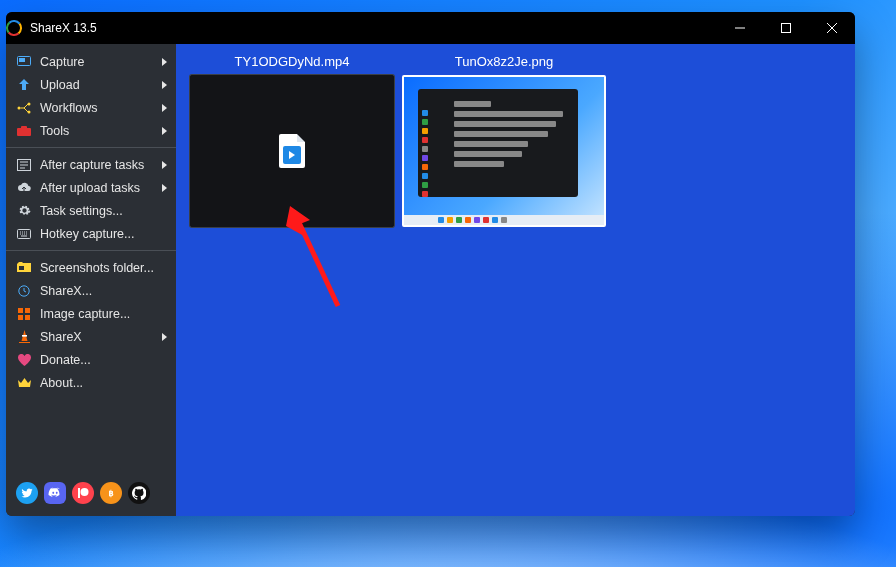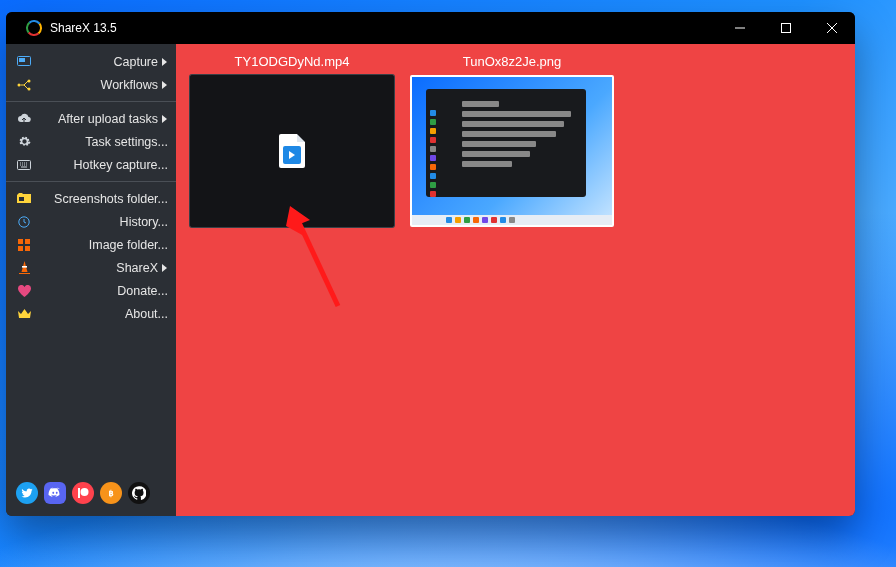--- a/index.html
+++ b/index.html
@@ -25,21 +25,21 @@
     display: flex;
     flex-direction: column;
     overflow: hidden;
   }
   .titlebar {
     height: 32px;
     background: #000;
     display: flex; align-items: center;
     color: #fff;
     font-size: 12px;
-    padding-left: 20px;
+    padding-left: 0;
     user-select: none;
   }
   .titlebar .app-icon {
     width: 16px; height: 16px; margin-right: 8px;
     display: inline-flex; align-items: center; justify-content: center;
   }
   .titlebar .spacer { flex: 1; }
   .titlebar .win-btn {
     width: 46px; height: 32px;
     display: flex; align-items: center; justify-content: center;
@@ -48,21 +48,20 @@
 
   .body-area { flex: 1; display: flex; min-height: 0; }
 
   .sidebar {
     width: 170px;
     background: #2b2f35;
     display: flex; flex-direction: column;
     padding-top: 6px;
     color: #e6e6e6;
     font-size: 12.5px;
-    text-align: right;
   }
   .menu-item {
     display: flex; align-items: center;
     height: 23px;
     padding: 0 8px 0 10px;
     cursor: default;
     position: relative;
   }
   .menu-item .mi-icon {
     width: 16px; height: 16px; margin-right: 8px;
@@ -103,24 +102,24 @@
     color: #fff;
   }
   .sb-twitter { background: #1da1f2; }
   .sb-discord { background: #5865f2; border-radius: 6px; }
   .sb-patreon { background: #ff424d; }
   .sb-bitcoin { background: #f7931a; }
   .sb-github  { background: #111; }
 
   .content {
     flex: 1;
-    background: #ef4444;
+    background: #1d4ed8;
     padding: 10px 14px;
     display: flex; align-items: flex-start;
-    gap: 16px;
+    gap: 8px;
     position: relative;
   }
   .thumb-col {
     display: flex; flex-direction: column; align-items: center;
   }
   .thumb-name {
     color: #fff; font-size: 13px;
     margin-bottom: 6px;
     white-space: nowrap;
   }
@@ -226,31 +225,60 @@
               <svg width="14" height="12" viewBox="0 0 14 12">
                 <rect x="0.5" y="0.5" width="13" height="9" rx="1" fill="none" stroke="#4dabf7"></rect>
                 <rect x="2" y="2" width="6" height="4" fill="#4dabf7"></rect>
               </svg>
             </span>
             <span class="mi-label">Capture</span>
             <span class="mi-caret"></span>
           </div>
           <div class="menu-item">
             <span class="mi-icon">
+              <svg width="12" height="14" viewBox="0 0 12 14">
+                <path d="M6 1l5 5H8v6H4V6H1z" fill="#4dabf7"></path>
+              </svg>
+            </span>
+            <span class="mi-label">Upload</span>
+            <span class="mi-caret"></span>
+          </div>
+          <div class="menu-item">
+            <span class="mi-icon">
               <svg width="14" height="12" viewBox="0 0 14 12">
                 <circle cx="2" cy="6" r="1.5" fill="#ffd43b"></circle>
                 <circle cx="12" cy="2" r="1.5" fill="#ffd43b"></circle>
                 <circle cx="12" cy="10" r="1.5" fill="#ffd43b"></circle>
                 <path d="M3.5 6H7l4-4M7 6l4 4" stroke="#ffd43b" fill="none"></path>
               </svg>
             </span>
             <span class="mi-label">Workflows</span>
             <span class="mi-caret"></span>
           </div>
+          <div class="menu-item">
+            <span class="mi-icon">
+              <svg width="14" height="10" viewBox="0 0 14 10">
+                <rect x="0" y="2" width="14" height="8" rx="1" fill="#e03131"></rect>
+                <rect x="4" y="0" width="6" height="3" rx="1" fill="#e03131"></rect>
+              </svg>
+            </span>
+            <span class="mi-label">Tools</span>
+            <span class="mi-caret"></span>
+          </div>
           <div class="menu-sep"></div>
+          <div class="menu-item">
+            <span class="mi-icon">
+              <svg width="14" height="12" viewBox="0 0 14 12">
+                <rect x="0.5" y="0.5" width="13" height="11" fill="none" stroke="#ced4da"></rect>
+                <path d="M3 3h8M3 6h8M3 9h5" stroke="#ced4da"></path>
+              </svg>
+            </span>
+            <span class="mi-label">After capture tasks</span>
+            <span class="mi-caret"></span>
+          </div>
           <div class="menu-item">
             <span class="mi-icon">
               <svg width="14" height="11" viewBox="0 0 14 11">
                 <path d="M4 9a3 3 0 010-6 4 4 0 017.5 1A2.5 2.5 0 0111 9z" fill="#ced4da"></path>
                 <path d="M7 9V5l-2 2m2-2l2 2" stroke="#2b2f35" fill="none"></path>
               </svg>
             </span>
             <span class="mi-label">After upload tasks</span>
             <span class="mi-caret"></span>
           </div>
@@ -281,32 +309,32 @@
             </span>
             <span class="mi-label">Screenshots folder...</span>
           </div>
           <div class="menu-item">
             <span class="mi-icon">
               <svg width="12" height="12" viewBox="0 0 12 12">
                 <circle cx="6" cy="6" r="5.2" fill="none" stroke="#4dabf7"></circle>
                 <path d="M6 3v3l2 1" stroke="#4dabf7" fill="none"></path>
               </svg>
             </span>
-            <span class="mi-label">History...</span>
+            <span class="mi-label">ShareX...</span>
           </div>
           <div class="menu-item">
             <span class="mi-icon">
               <svg width="12" height="12" viewBox="0 0 12 12" fill="#f76707">
                 <rect width="5" height="5"></rect>
                 <rect x="7" width="5" height="5"></rect>
                 <rect y="7" width="5" height="5"></rect>
                 <rect x="7" y="7" width="5" height="5"></rect>
               </svg>
             </span>
-            <span class="mi-label">Image folder...</span>
+            <span class="mi-label">Image capture...</span>
           </div>
           <div class="menu-item">
             <span class="mi-icon">
               <svg width="11" height="13" viewBox="0 0 11 13" fill="#f76707">
                 <path d="M5.5 0l3 11h-6zM0 12h11v1H0z"></path>
                 <rect x="3" y="5" width="5" height="1.6" fill="#fff"></rect>
               </svg>
             </span>
             <span class="mi-label">ShareX</span>
             <span class="mi-caret"></span>

